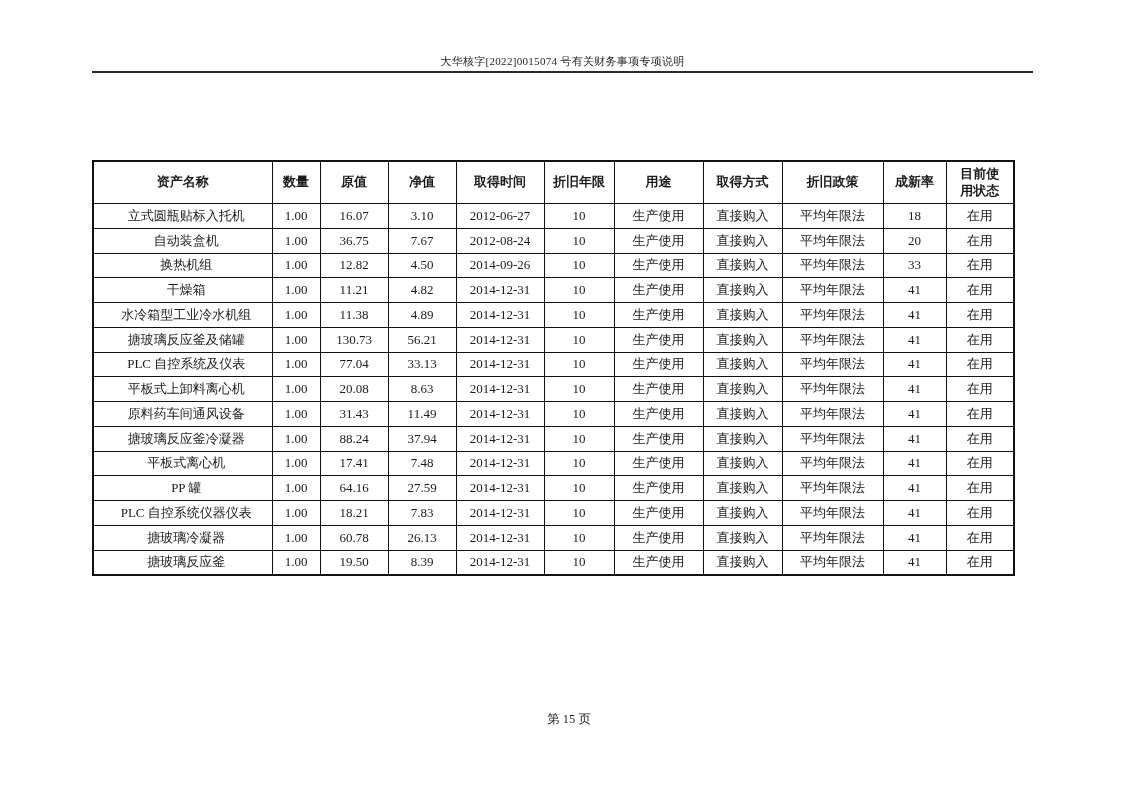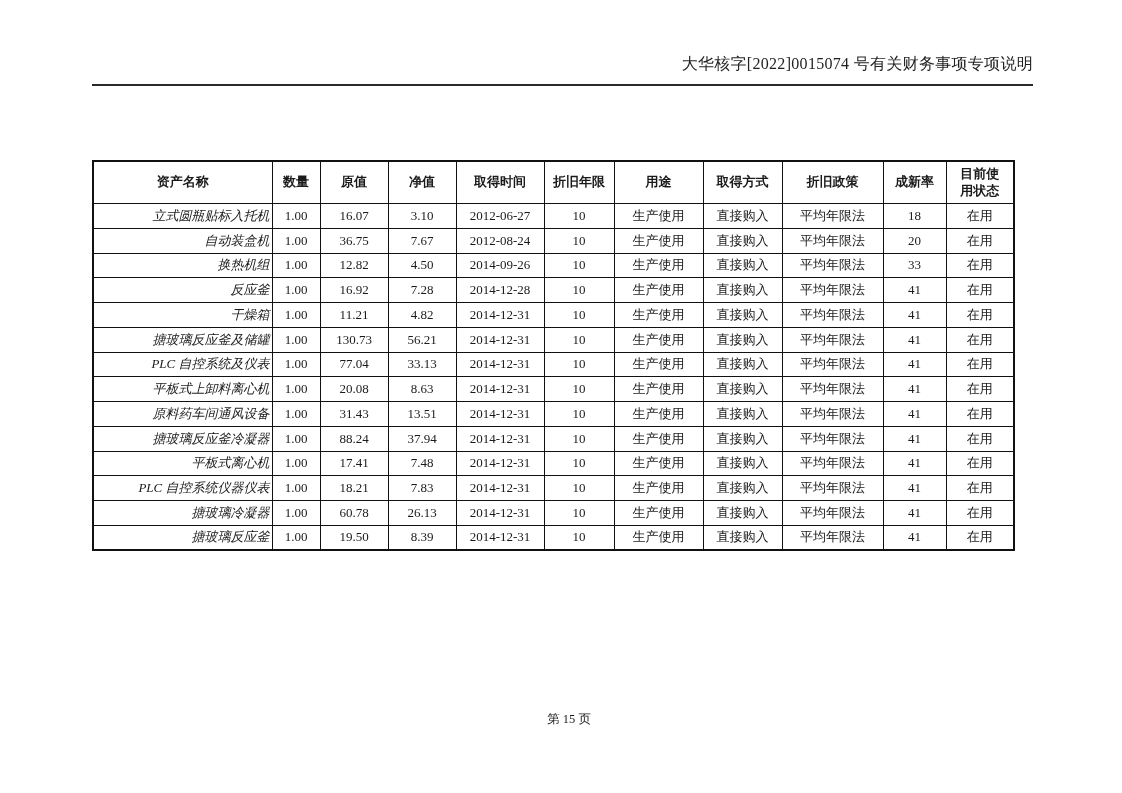--- a/index.html
+++ b/index.html
@@ -10,24 +10,24 @@
     background: #ffffff;
     font-family: "Liberation Serif", "DejaVu Serif", serif;
     color: #1a1a1a;
     overflow: hidden;
   }
   .doc-header {
     position: absolute;
     left: 92px;
     top: 54px;
     width: 941px;
-    text-align: right;
-    font-size: 16px;
+    text-align: center;
+    font-size: 11px;
     letter-spacing: 0.3px;
-    padding-bottom: 9px;
+    padding-bottom: 2px;
     border-bottom: 2px solid #2a2a2a;
     color: #1f1f1f;
   }
   table.asset-table {
     position: absolute;
     left: 92px;
     top: 121px;
     width: 921px;
     border-collapse: collapse;
     table-layout: fixed;
@@ -43,23 +43,22 @@
     white-space: nowrap;
   }
   .asset-table thead th {
     height: 41px;
     font-weight: bold;
     white-space: pre-line;
     line-height: 1.3;
   }
   .asset-table tbody tr { height: 24.75px; }
   .asset-table td.name-cell {
-    text-align: right;
+    text-align: center;
     padding-left: 9px;
-    font-style: italic;
   }
   .doc-footer {
     position: absolute;
     left: 8px;
     top: 711px;
     width: 100%;
     text-align: center;
     font-size: 12.5px;
   }
 </style>
@@ -134,46 +133,46 @@
           <td>4.50</td>
           <td>2014-09-26</td>
           <td>10</td>
           <td>生产使用</td>
           <td>直接购入</td>
           <td>平均年限法</td>
           <td>33</td>
           <td>在用</td>
         </tr>
         <tr>
-          <td class="name-cell">反应釜</td>
-          <td>1.00</td>
-          <td>16.92</td>
-          <td>7.28</td>
-          <td>2014-12-28</td>
-          <td>10</td>
-          <td>生产使用</td>
-          <td>直接购入</td>
-          <td>平均年限法</td>
-          <td>41</td>
-          <td>在用</td>
-        </tr>
-        <tr>
           <td class="name-cell">干燥箱</td>
           <td>1.00</td>
           <td>11.21</td>
           <td>4.82</td>
           <td>2014-12-31</td>
           <td>10</td>
           <td>生产使用</td>
           <td>直接购入</td>
           <td>平均年限法</td>
           <td>41</td>
           <td>在用</td>
         </tr>
         <tr>
+          <td class="name-cell">水冷箱型工业冷水机组</td>
+          <td>1.00</td>
+          <td>11.38</td>
+          <td>4.89</td>
+          <td>2014-12-31</td>
+          <td>10</td>
+          <td>生产使用</td>
+          <td>直接购入</td>
+          <td>平均年限法</td>
+          <td>41</td>
+          <td>在用</td>
+        </tr>
+        <tr>
           <td class="name-cell">搪玻璃反应釜及储罐</td>
           <td>1.00</td>
           <td>130.73</td>
           <td>56.21</td>
           <td>2014-12-31</td>
           <td>10</td>
           <td>生产使用</td>
           <td>直接购入</td>
           <td>平均年限法</td>
           <td>41</td>
@@ -202,21 +201,21 @@
           <td>生产使用</td>
           <td>直接购入</td>
           <td>平均年限法</td>
           <td>41</td>
           <td>在用</td>
         </tr>
         <tr>
           <td class="name-cell">原料药车间通风设备</td>
           <td>1.00</td>
           <td>31.43</td>
-          <td>13.51</td>
+          <td>11.49</td>
           <td>2014-12-31</td>
           <td>10</td>
           <td>生产使用</td>
           <td>直接购入</td>
           <td>平均年限法</td>
           <td>41</td>
           <td>在用</td>
         </tr>
         <tr>
           <td class="name-cell">搪玻璃反应釜冷凝器</td>
@@ -238,20 +237,33 @@
           <td>7.48</td>
           <td>2014-12-31</td>
           <td>10</td>
           <td>生产使用</td>
           <td>直接购入</td>
           <td>平均年限法</td>
           <td>41</td>
           <td>在用</td>
         </tr>
         <tr>
+          <td class="name-cell">PP 罐</td>
+          <td>1.00</td>
+          <td>64.16</td>
+          <td>27.59</td>
+          <td>2014-12-31</td>
+          <td>10</td>
+          <td>生产使用</td>
+          <td>直接购入</td>
+          <td>平均年限法</td>
+          <td>41</td>
+          <td>在用</td>
+        </tr>
+        <tr>
           <td class="name-cell">PLC 自控系统仪器仪表</td>
           <td>1.00</td>
           <td>18.21</td>
           <td>7.83</td>
           <td>2014-12-31</td>
           <td>10</td>
           <td>生产使用</td>
           <td>直接购入</td>
           <td>平均年限法</td>
           <td>41</td>

